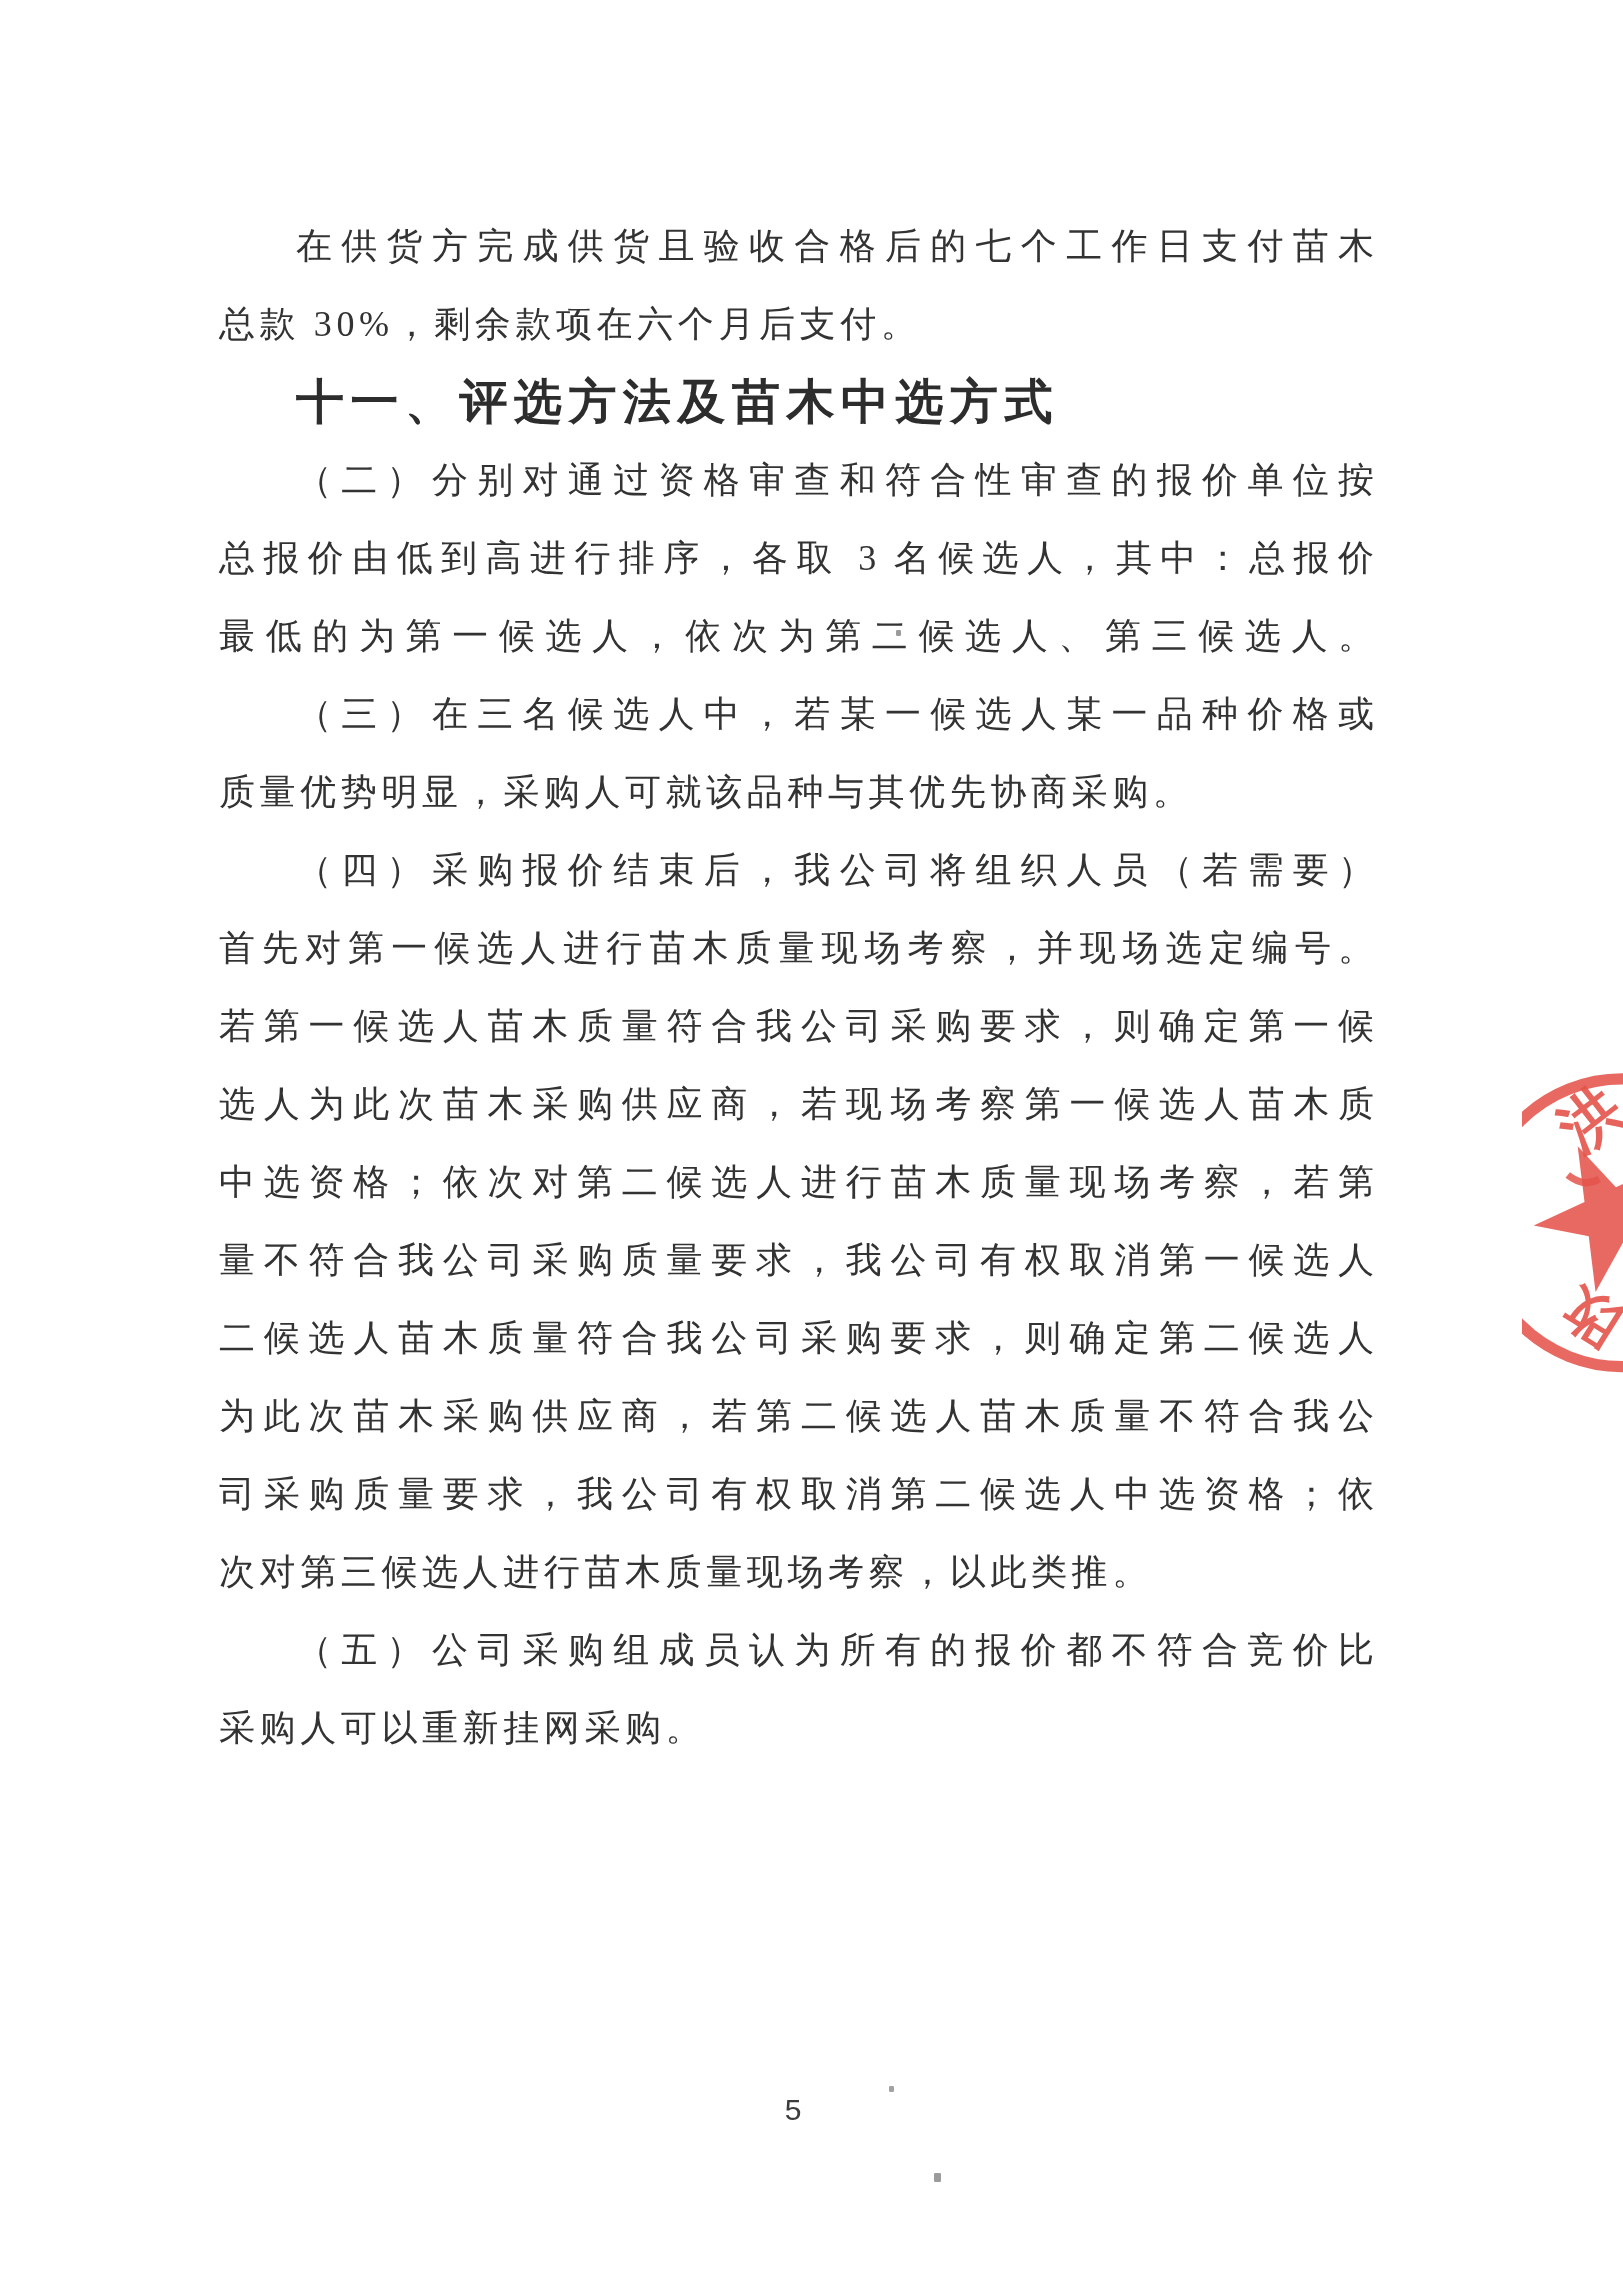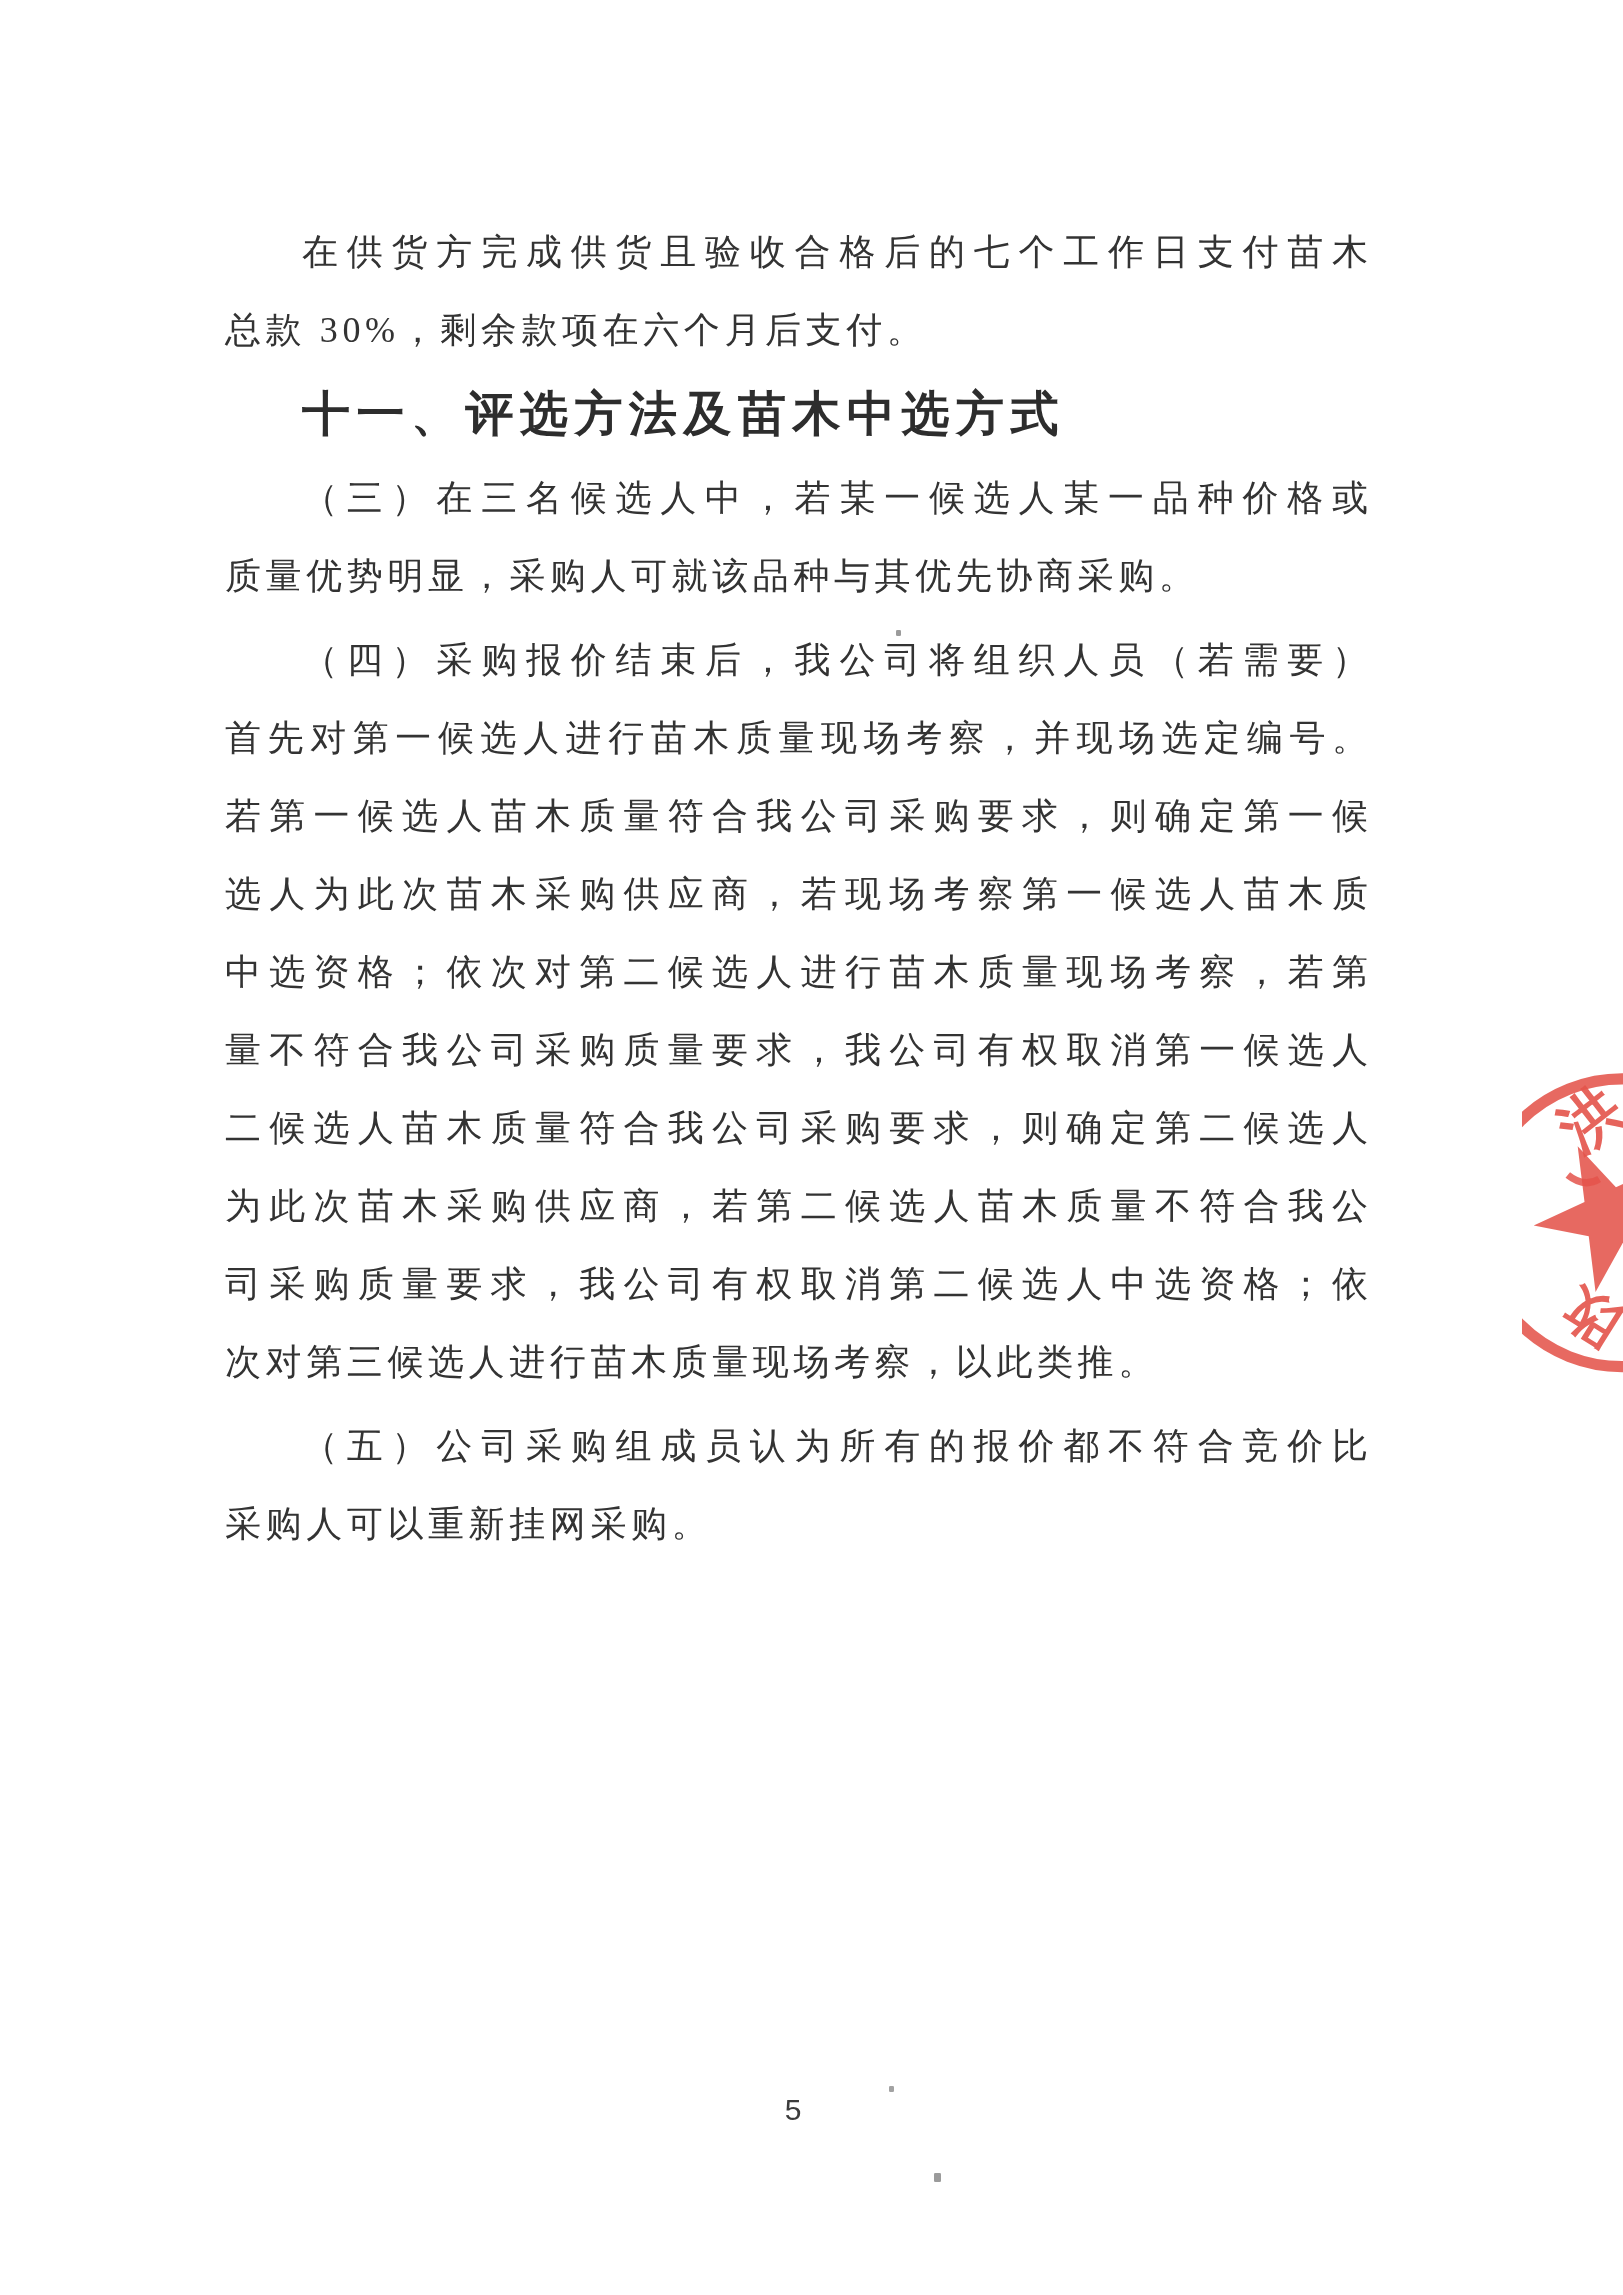--- a/index.html
+++ b/index.html
@@ -11,21 +11,21 @@
     background: #ffffff;
     overflow: hidden;
     font-family: "Liberation Serif", serif;
   }
   .text-block {
     position: absolute;
     left: 219px;
     top: 207px;
     width: 1155px;
   }
-  .paragraph { margin: 6px; padding: 0; }
+  .paragraph { margin: 0; padding: 0; }
   .line {
     height: 78px;
     line-height: 78px;
     font-size: 36px;
     letter-spacing: 4.6px;
     color: #333333;
     text-align: left;
   }
   .line.indent { text-indent: 77px; }
   .line.justify {
@@ -84,20 +84,25 @@
 
   <div class="text-block">
       <div class="paragraph">
         <div class="line indent justify">在供货方完成供货且验收合格后的七个工作日支付苗木</div>
         <div class="line">总款 30%，剩余款项在六个月后支付。</div>
       </div>
       <div class="paragraph">
         <div class="line indent heading">十一、评选方法及苗木中选方式</div>
       </div>
       <div class="paragraph">
+        <div class="line indent justify">（二）分别对通过资格审查和符合性审查的报价单位按</div>
+        <div class="line justify">总报价由低到高进行排序，各取 3 名候选人，其中：总报价</div>
+        <div class="line justify">最低的为第一候选人，依次为第二候选人、第三候选人。</div>
+      </div>
+      <div class="paragraph">
         <div class="line indent justify">（三）在三名候选人中，若某一候选人某一品种价格或</div>
         <div class="line">质量优势明显，采购人可就该品种与其优先协商采购。</div>
       </div>
       <div class="paragraph">
         <div class="line indent justify">（四）采购报价结束后，我公司将组织人员（若需要）</div>
         <div class="line justify">首先对第一候选人进行苗木质量现场考察，并现场选定编号。</div>
         <div class="line justify">若第一候选人苗木质量符合我公司采购要求，则确定第一候</div>
         <div class="line justify">选人为此次苗木采购供应商，若现场考察第一候选人苗木质</div>
         <div class="line justify">中选资格；依次对第二候选人进行苗木质量现场考察，若第</div>
         <div class="line justify">量不符合我公司采购质量要求，我公司有权取消第一候选人</div>

